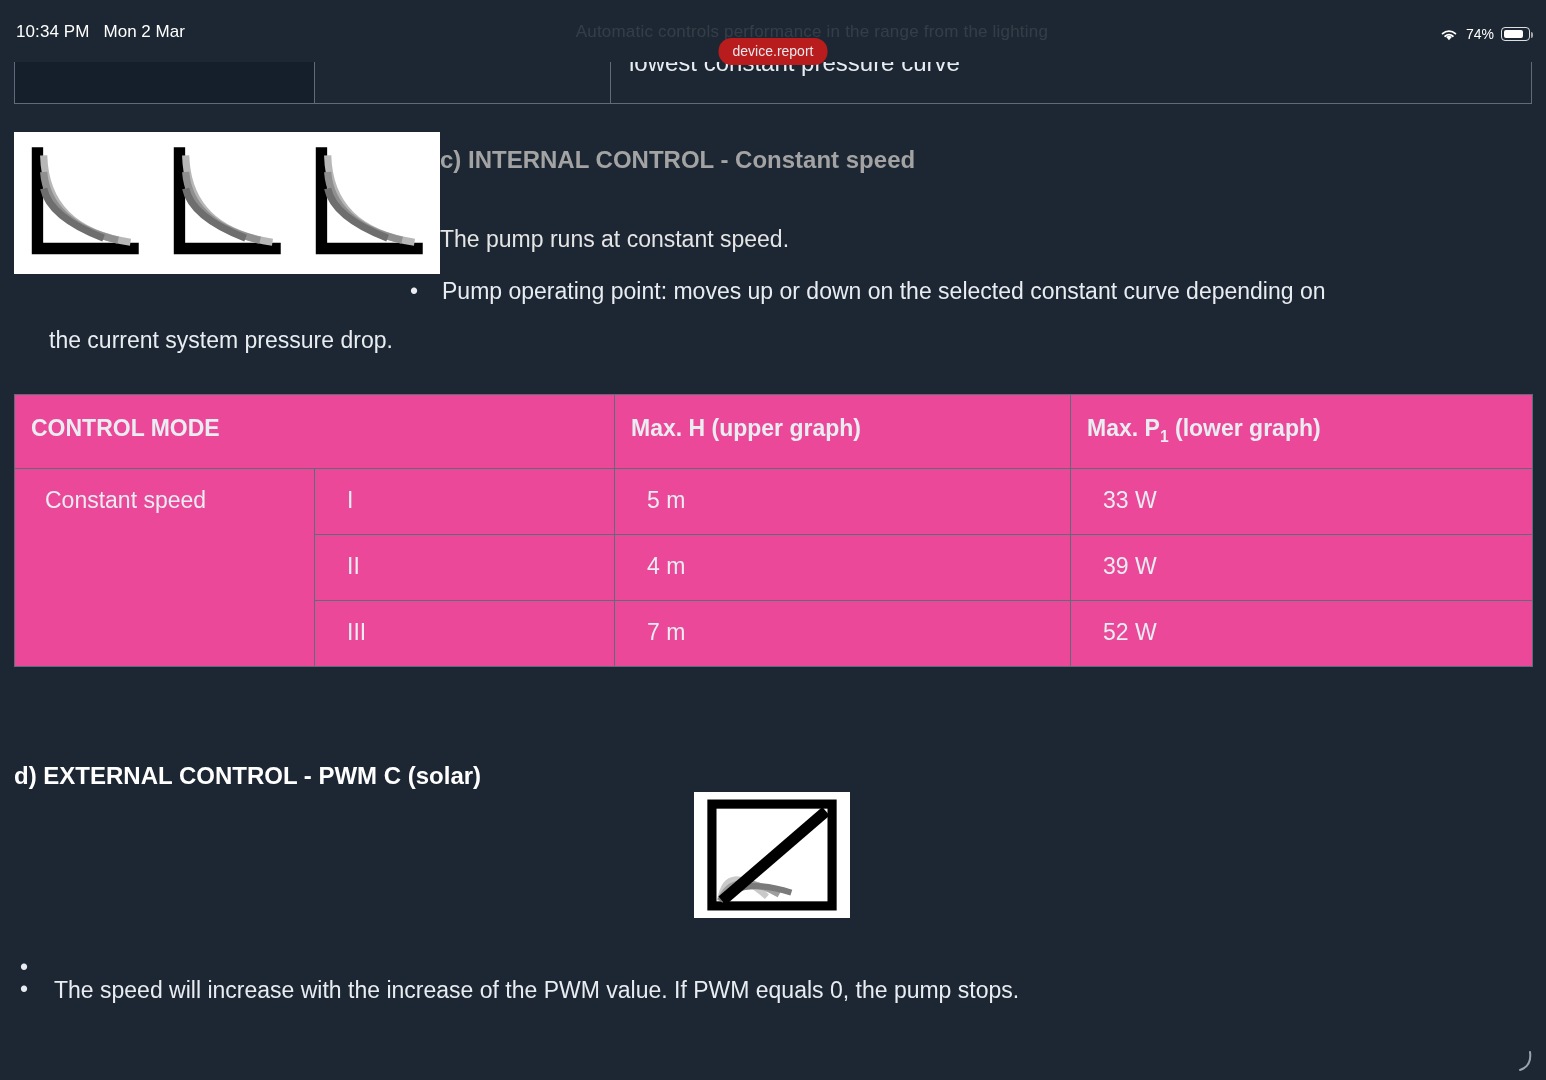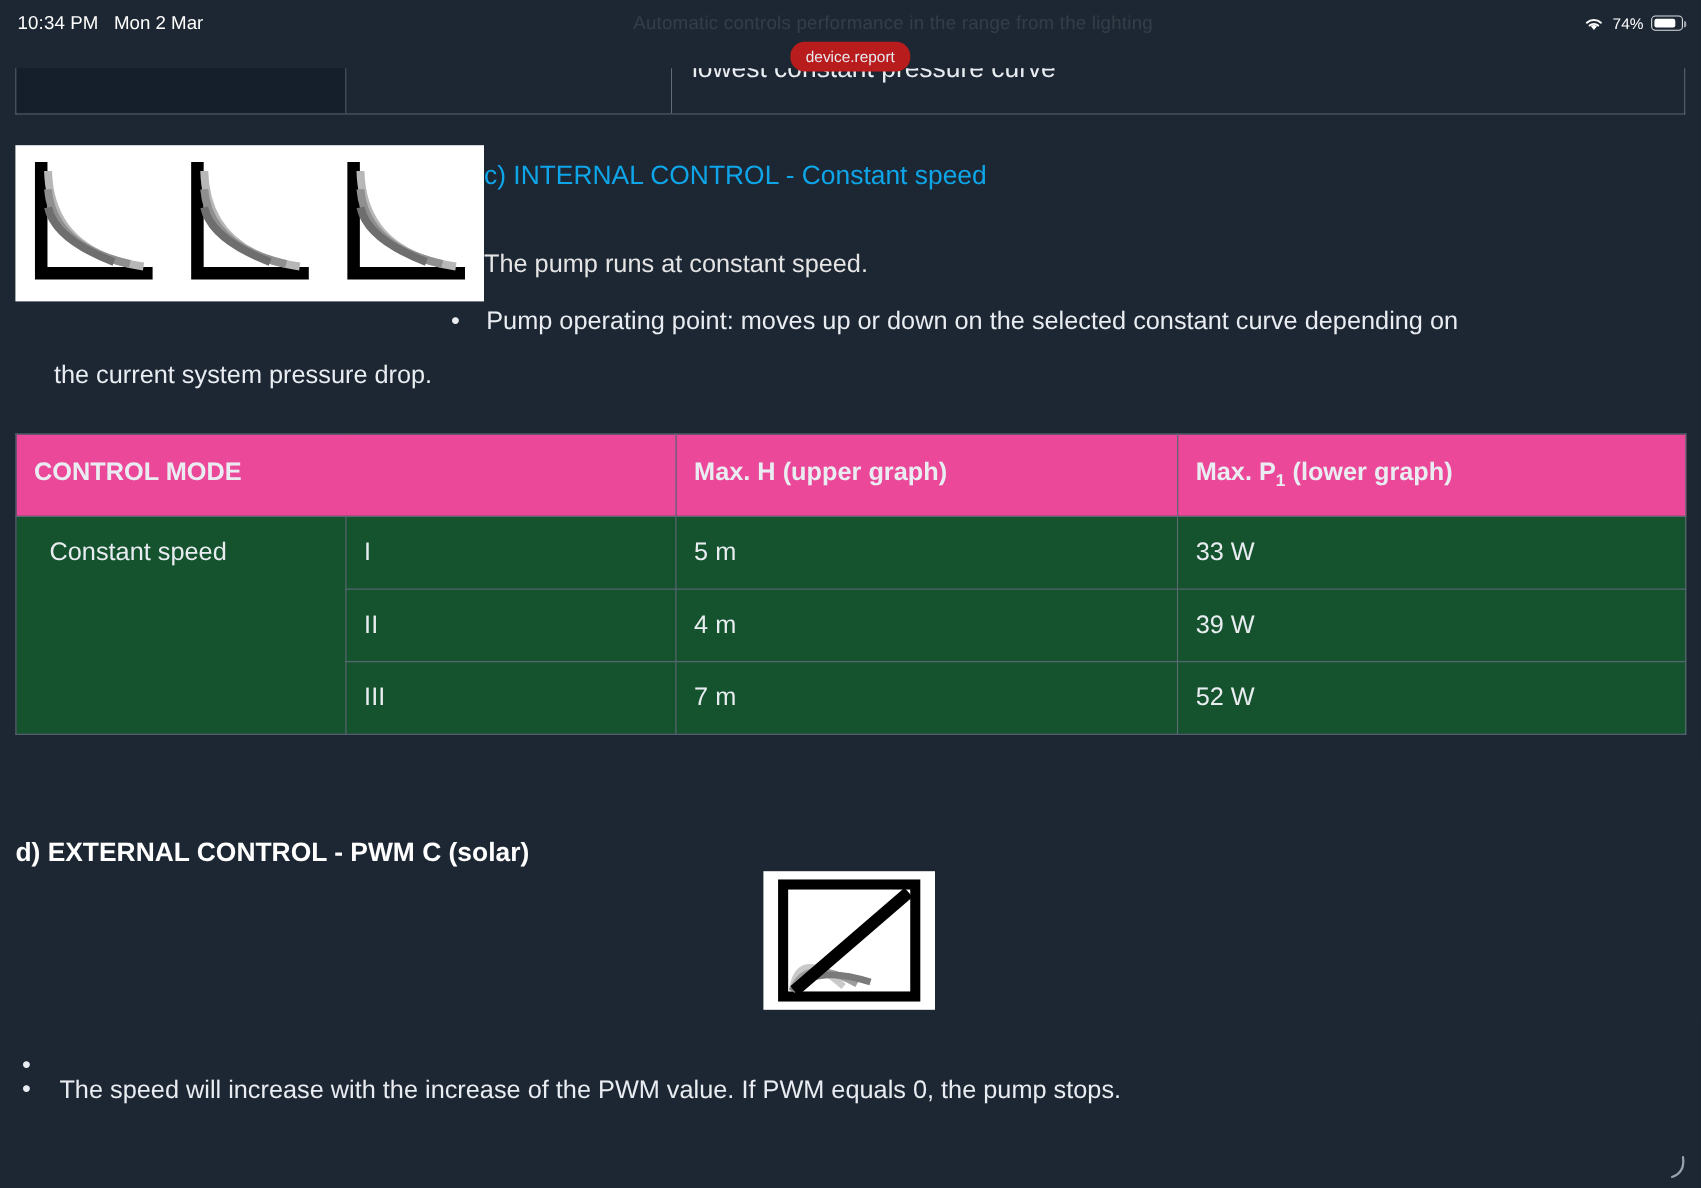--- a/index.html
+++ b/index.html
@@ -21,21 +21,21 @@
     color: #e9edf2;
   }
 
   
   .statusbar {
     position: absolute;
     top: 0; left: 0;
     width: 1546px;
     height: 42px;
     display: flex;
-    align-items: center;
+    align-items: flex-end;
     padding: 0 16px;
     font-size: 17px;
     color: #ffffff;
     z-index: 30;
   }
   .status-left {
     display: flex;
     align-items: baseline;
     gap: 14px;
     white-space: nowrap;
@@ -169,22 +169,22 @@
     background: #ffffff;
     display: flex;
     align-items: center;
     justify-content: space-around;
     z-index: 5;
   }
   .curve-glyph { width: 126px; height: 124px; }
 
   .heading {
     position: absolute;
-    font-weight: normal;
-    color: #0ea5e9;
+    font-weight: bold;
+    color: #a3a3a3;
   }
   .h-c {
     top: 42px;
     left: 440px;
     font-size: 24px;
   }
   .p-runs {
     position: absolute;
     top: 122px;
     left: 440px;
@@ -227,22 +227,22 @@
   }
   table.main thead th {
     font-size: 23px;
     font-weight: bold;
     padding: 20px 16px 22px;
     background: #ec4899;
   }
   table.main tbody td {
     font-size: 23px;
     font-weight: normal;
-    padding: 18px 16px 20px;
-    background: #14532d;
+    padding: 18px 32px 20px;
+    background: #ec4899;
   }
   td.mode-cell {
     padding-left: 30px !important;
     background: #151f2b;
     vertical-align: top;
   }
   .col-mode { width: 300px; }
   .col-rom  { width: 300px; }
   .col-h    { width: 456px; }
   .col-p    { width: 462px; }

